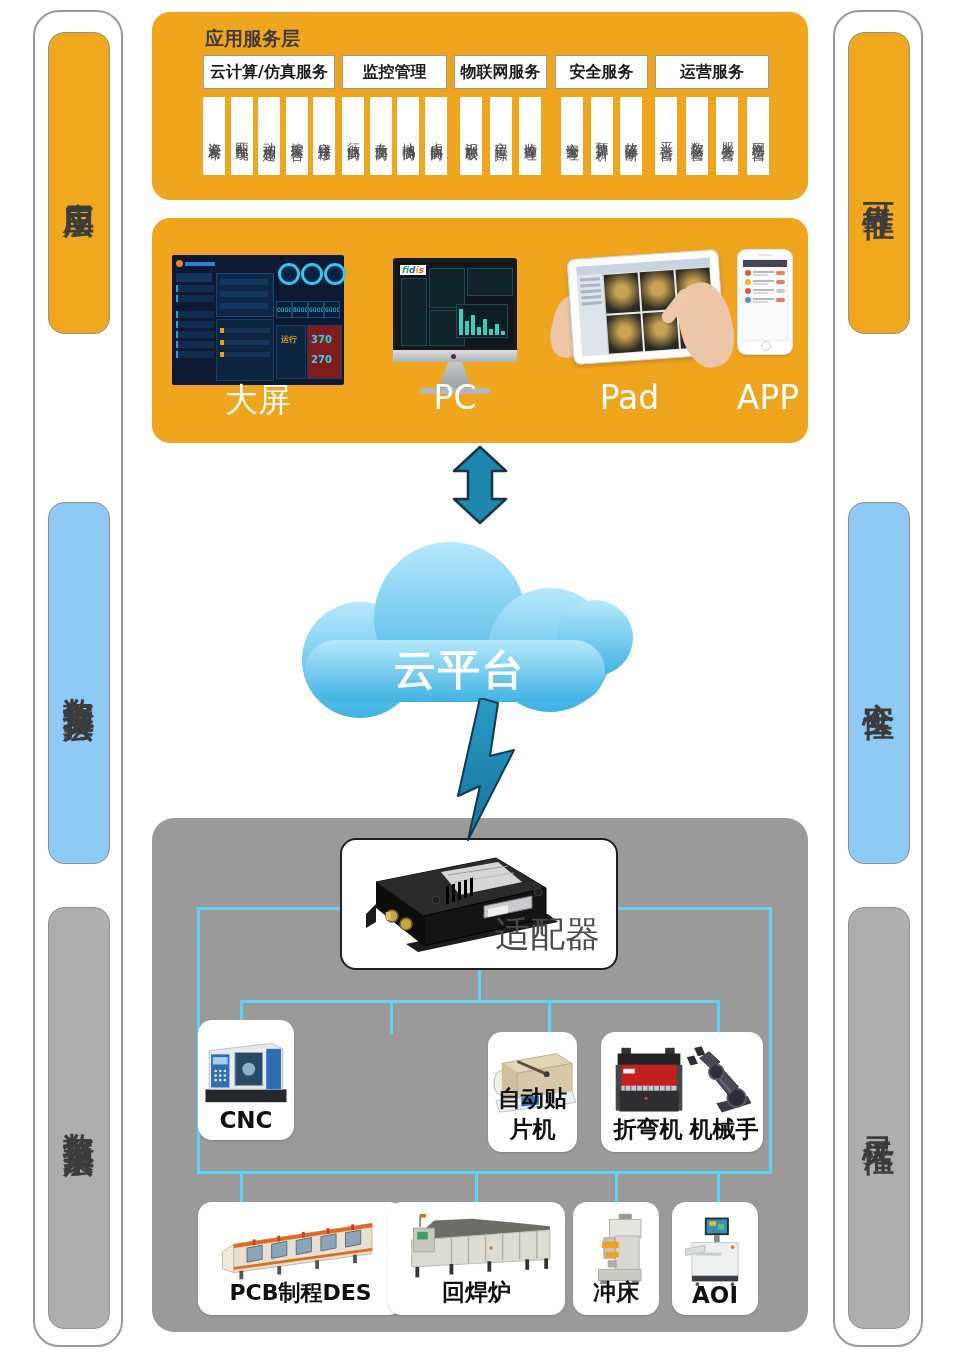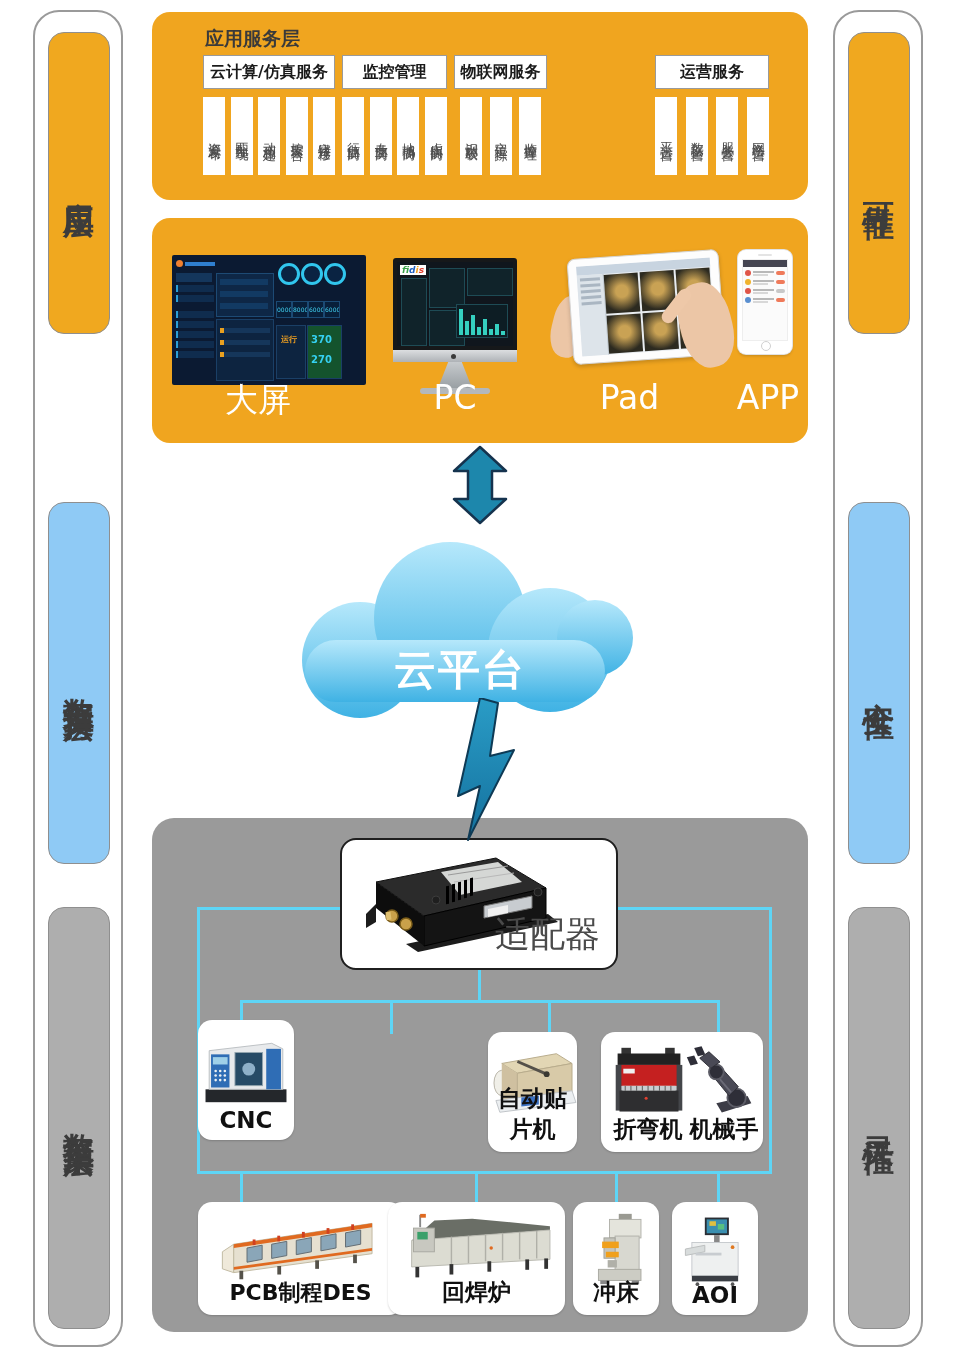--- a/index.html
+++ b/index.html
@@ -26,36 +26,36 @@
             text-align:center;font-size:16px;font-weight:bold;color:#1a1a1a;}
   .svc-items{margin-top:8px;height:78px;display:flex;justify-content:space-between;}
   .svc-item{width:22px;background:#fff;display:flex;align-items:center;justify-content:center;
             writing-mode:vertical-rl;text-orientation:upright;font-size:13px;color:#4c4c4c;letter-spacing:2px;}
 
   
   #term-panel{top:218px;height:225px;}
   .term-label{position:absolute;top:160px;text-align:center;color:#fff;font-size:33px;font-weight:500;}
 
   
-  .bigscreen{position:absolute;left:20px;top:37px;width:194px;height:130px;background:#0b1a32;border-radius:2px;}
+  .bigscreen{position:absolute;left:20px;top:37px;width:172px;height:130px;background:#0b1a32;border-radius:2px;}
   .bs{position:absolute;}
   .bs-logo{left:4px;top:5px;width:7px;height:7px;border-radius:50%;background:#f08030;}
   .bs-logotxt{left:13px;top:7px;width:30px;height:4px;background:#2f7fd0;}
   .bs-menu{left:4px;top:18px;width:36px;height:9px;background:#14365c;}
   .bs-row{left:4px;width:36px;height:7px;background:#0f2c4e;border-left:2px solid #2a9fd8;}
   .bs-form{left:44px;top:18px;width:56px;height:42px;background:#0e2746;border:1px solid #1d4a74;}
   .bs-frow{position:absolute;left:3px;width:48px;height:6px;background:#123a63;}
   .bs-alerts{left:44px;top:64px;width:56px;height:60px;background:#0d2440;border:1px solid #1a3f66;}
   .bs-al{position:absolute;left:3px;width:46px;height:5px;background:#15365a;border-left:4px solid #e8a020;}
   .bs-ring{top:8px;width:16px;height:16px;border-radius:50%;border:3px solid #31c6ee;background:#0a2342;}
   .bs-digit{top:46px;width:14px;height:15px;background:#081f3a;border:1px solid #1b4a74;
             color:#41d2f2;font-size:6px;line-height:15px;text-align:center;overflow:hidden;}
   .bs-stat{left:104px;top:70px;width:28px;height:52px;background:#0d2440;border:1px solid #1a3f66;}
   .bs-run{position:absolute;left:4px;top:8px;color:#f0a020;font-size:8px;font-weight:bold;}
-  .bs-read{left:135px;top:70px;width:33px;height:52px;background:#14532d;border:1px solid #1a3f66;}
+  .bs-read{left:135px;top:70px;width:33px;height:52px;background:#7f1d1d;border:1px solid #1a3f66;}
   .bs-val{position:absolute;left:3px;color:#35d0f0;font-size:10px;font-weight:bold;}
 
   
   .pc{position:absolute;left:241px;top:40px;width:124px;}
   .pc-screen{width:124px;height:92px;background:#10161d;border:4px solid #16181a;box-sizing:border-box;border-radius:3px 3px 0 0;position:relative;}
   .pc-logo{position:absolute;left:3px;top:3px;background:#fff;padding:0 2px;font-size:9px;font-weight:bold;letter-spacing:0;font-style:italic;}
   .pc-panel{position:absolute;background:#10232a;border:1px solid #1e4b55;}
   .pc-bars{position:absolute;right:5px;bottom:8px;width:52px;height:34px;background:#0d1d24;border:1px solid #1e4b55;display:flex;align-items:flex-end;gap:2px;padding:2px;box-sizing:border-box;}
   .pc-bar{width:4px;background:#35d0c0;}
   .pc-chin{width:124px;height:12px;background:linear-gradient(#dcdee0,#aeb2b6);position:relative;}
@@ -166,20 +166,28 @@
 
     <div class="svc-group" style="left:302px;width:93px">
       <div class="svc-head">物联网服务</div>
       <div class="svc-items" style="padding:0 6px;">
         <div class="svc-item">识别获取</div>
         <div class="svc-item">定位追踪</div>
         <div class="svc-item">监控管理</div>
       </div>
     </div>
 
+    <div class="svc-group" style="left:403px;width:93px">
+      <div class="svc-head">安全服务</div>
+      <div class="svc-items" style="padding:0 6px;">
+        <div class="svc-item">安全管理</div>
+        <div class="svc-item">预警分析</div>
+        <div class="svc-item">故障诊断</div>
+      </div>
+    </div>
 
     <div class="svc-group" style="left:503px;width:114px">
       <div class="svc-head">运营服务</div>
       <div class="svc-items">
         <div class="svc-item">平台运营</div>
         <div class="svc-item">数据运营</div>
         <div class="svc-item">服务运营</div>
         <div class="svc-item">网络运营</div>
       </div>
     </div>

